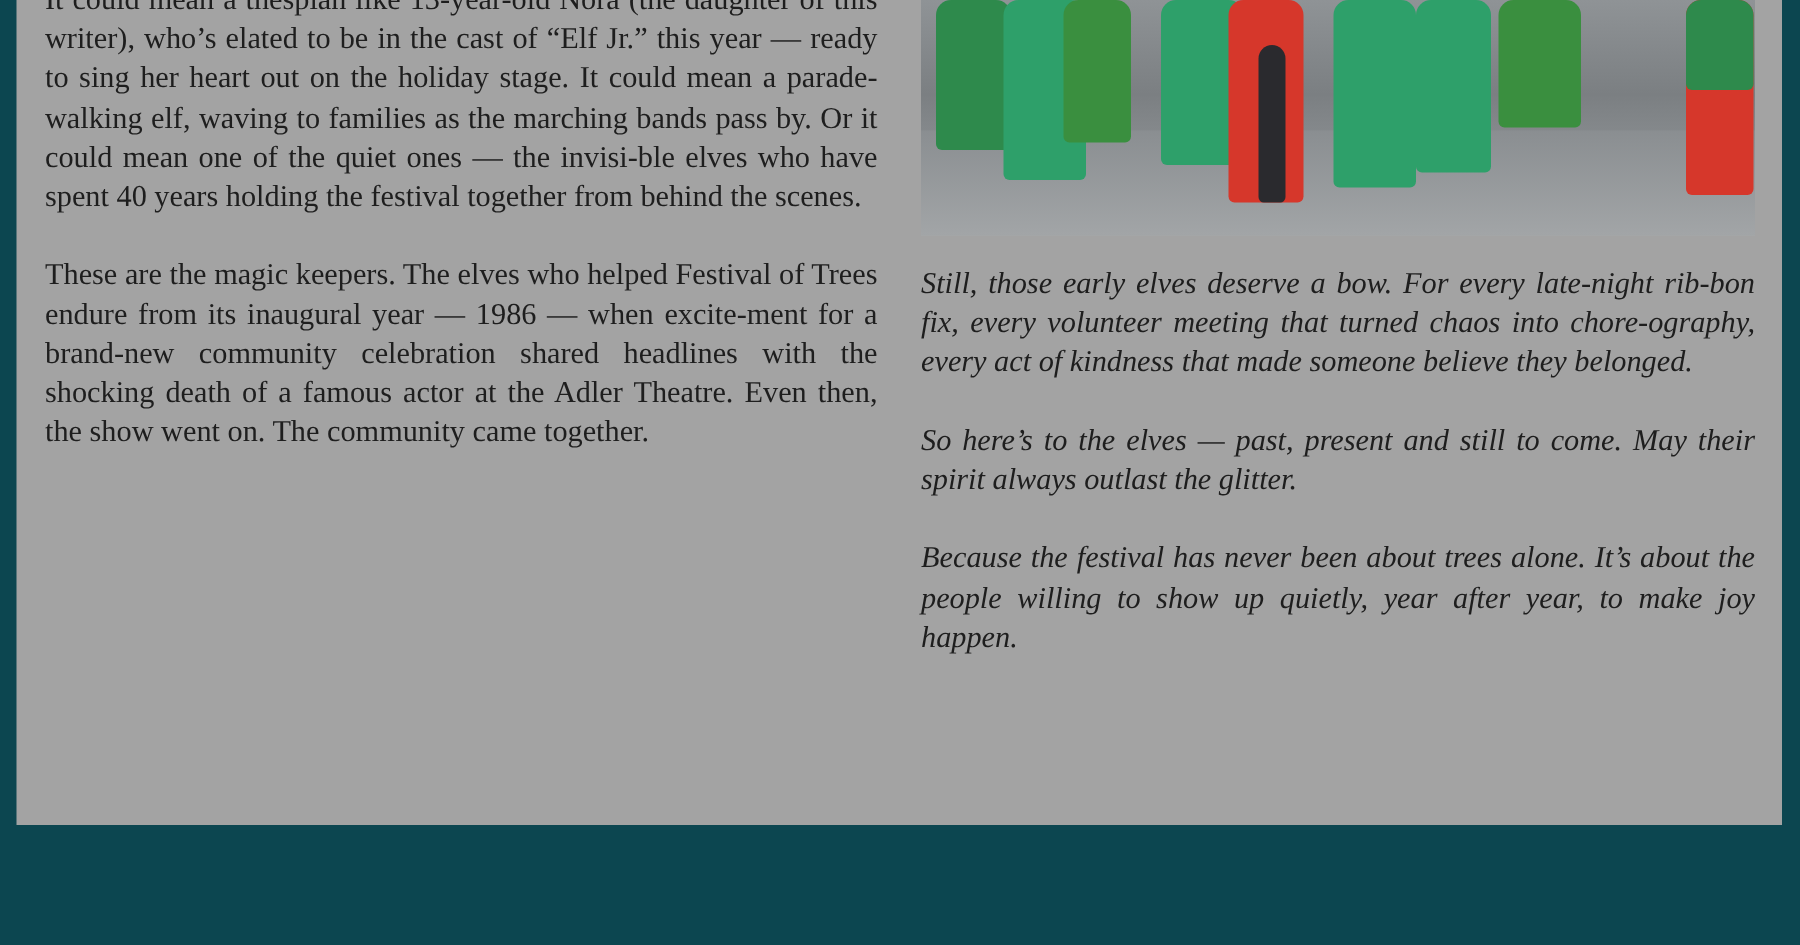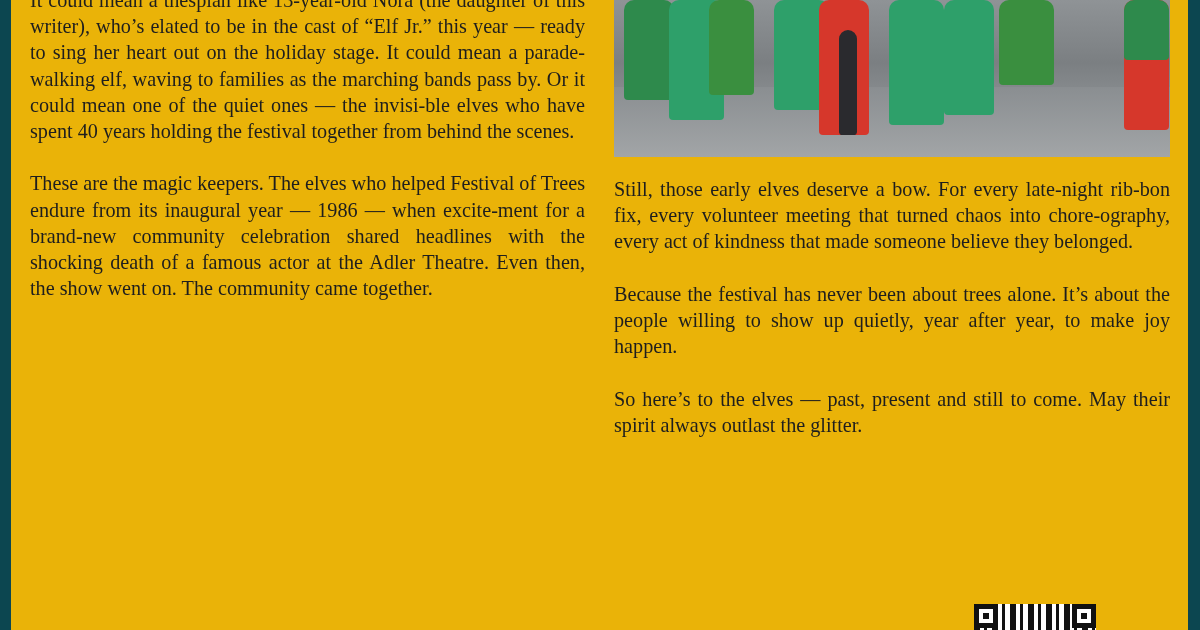--- a/index.html
+++ b/index.html
@@ -2,29 +2,29 @@
 <html><head>
 <meta charset="utf-8">
 <style>
   html, body { margin:0; padding:0; }
   body {
     width:1200px; height:630px; overflow:hidden; position:relative;
     background:#0c4650;
     font-family:"Liberation Serif", "DejaVu Serif", serif;
   }
   .page {
-    position:absolute; left:11px; top:0; width:1177px; height:630px;
-    background:#eab308; overflow:hidden;
+    position:absolute; left:11px; top:0; width:1177px; height:550px;
+    background:#a3a3a3; overflow:hidden;
   }
   .col {
     position:absolute; top:0; color:#1e1e1e;
     font-size:20.2px; line-height:26.2px;
   }
   .col-left { left:19px; width:555px; top:-13px; }
-  .col-right { left:603px; width:556px; top:176px; }
+  .col-right { left:603px; width:556px; top:176px;font-style:italic; }
   .col p { margin:0 0 26.2px 0; text-align:justify; text-align-last:left; }
   .photo {
     position:absolute; left:603px; top:0; width:556px; height:157px;
     background:linear-gradient(#8f9396 0%, #7b7f82 40%, #8d9194 70%, #a6a9ab 100%);
     overflow:hidden;
   }
   .photo .street { position:absolute; left:0; right:0; bottom:0; height:70px;
     background:linear-gradient(#8a8e91, #a2a5a7); }
   .photo .fig { position:absolute; border-radius:10px 10px 4px 4px; }
   .qr {
@@ -55,21 +55,21 @@
     <div class="fig" style="left:225px;top:30px;width:18px;height:105px;background:#2a2a2e;"></div>
     <div class="fig" style="left:275px;top:0;width:55px;height:125px;background:#2ea06a;"></div>
     <div class="fig" style="left:330px;top:0;width:50px;height:115px;background:#2ea06a;"></div>
     <div class="fig" style="left:385px;top:0;width:55px;height:85px;background:#3a8f3f;"></div>
     <div class="fig" style="left:510px;top:0;width:45px;height:130px;background:#d6372b;"></div>
     <div class="fig" style="left:510px;top:0;width:45px;height:60px;background:#2e8a4c;"></div>
   </div>
 
   <div class="col col-right">
     <p>Still, those early elves deserve a bow. For every late-night rib-bon fix, every volunteer meeting that turned chaos into chore-ography, every act of kindness that made someone believe they belonged.</p>
+    <p>So here’s to the elves — past, present and still to come. May their spirit always outlast the glitter.</p>
     <p>Because the festival has never been about trees alone. It’s about the people willing to show up quietly, year after year, to make joy happen.</p>
-    <p>So here’s to the elves — past, present and still to come. May their spirit always outlast the glitter.</p>
   </div>
 
   <div class="qr">
     <div class="finder" style="left:0;"></div>
     <div class="finder" style="right:0;"></div>
   </div>
 </div>
 
 </body></html>

